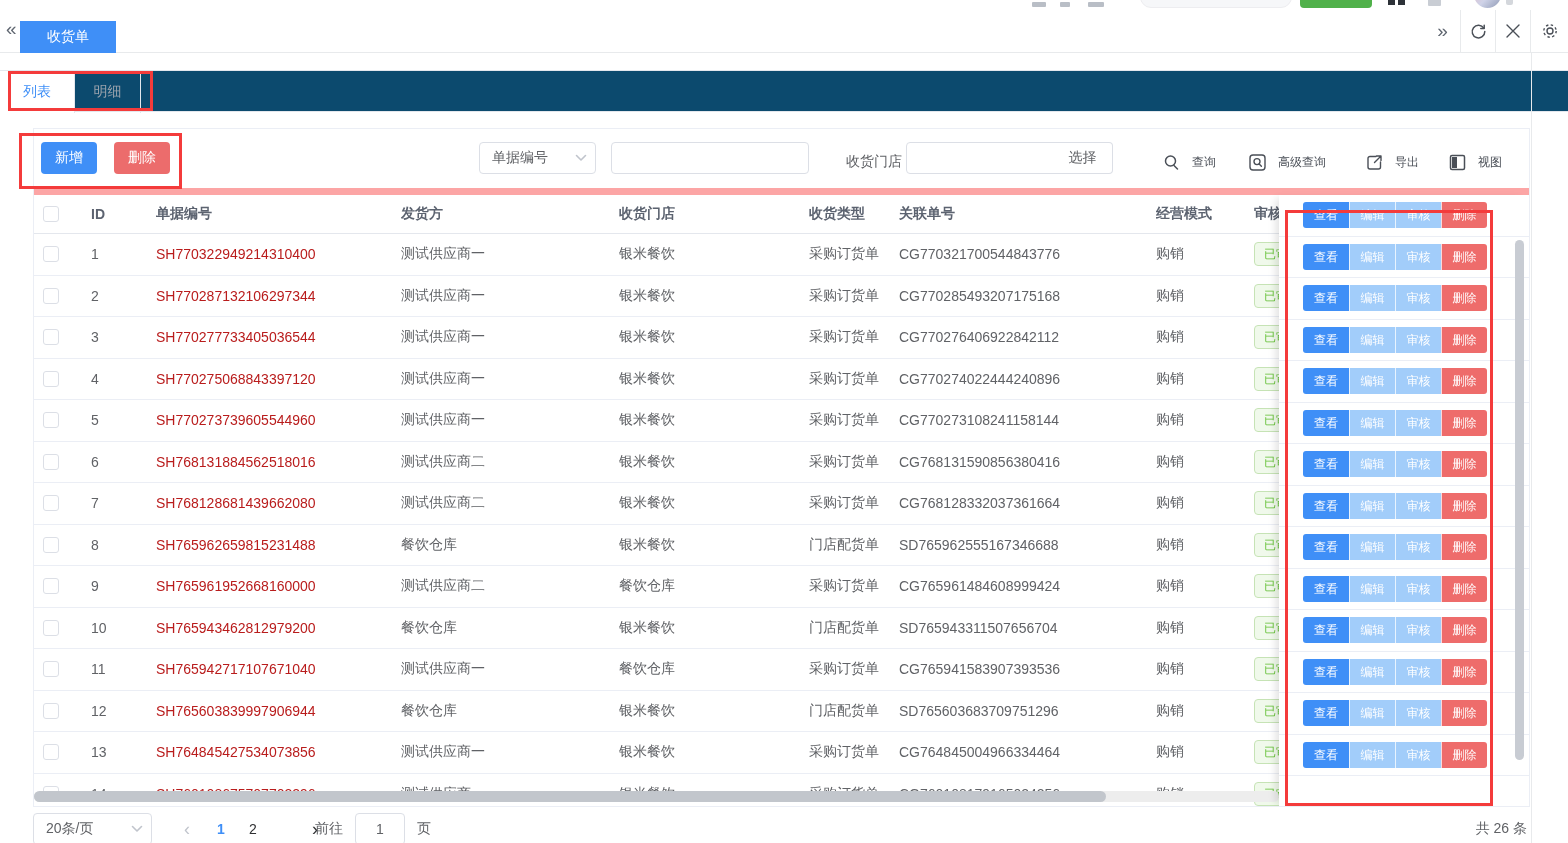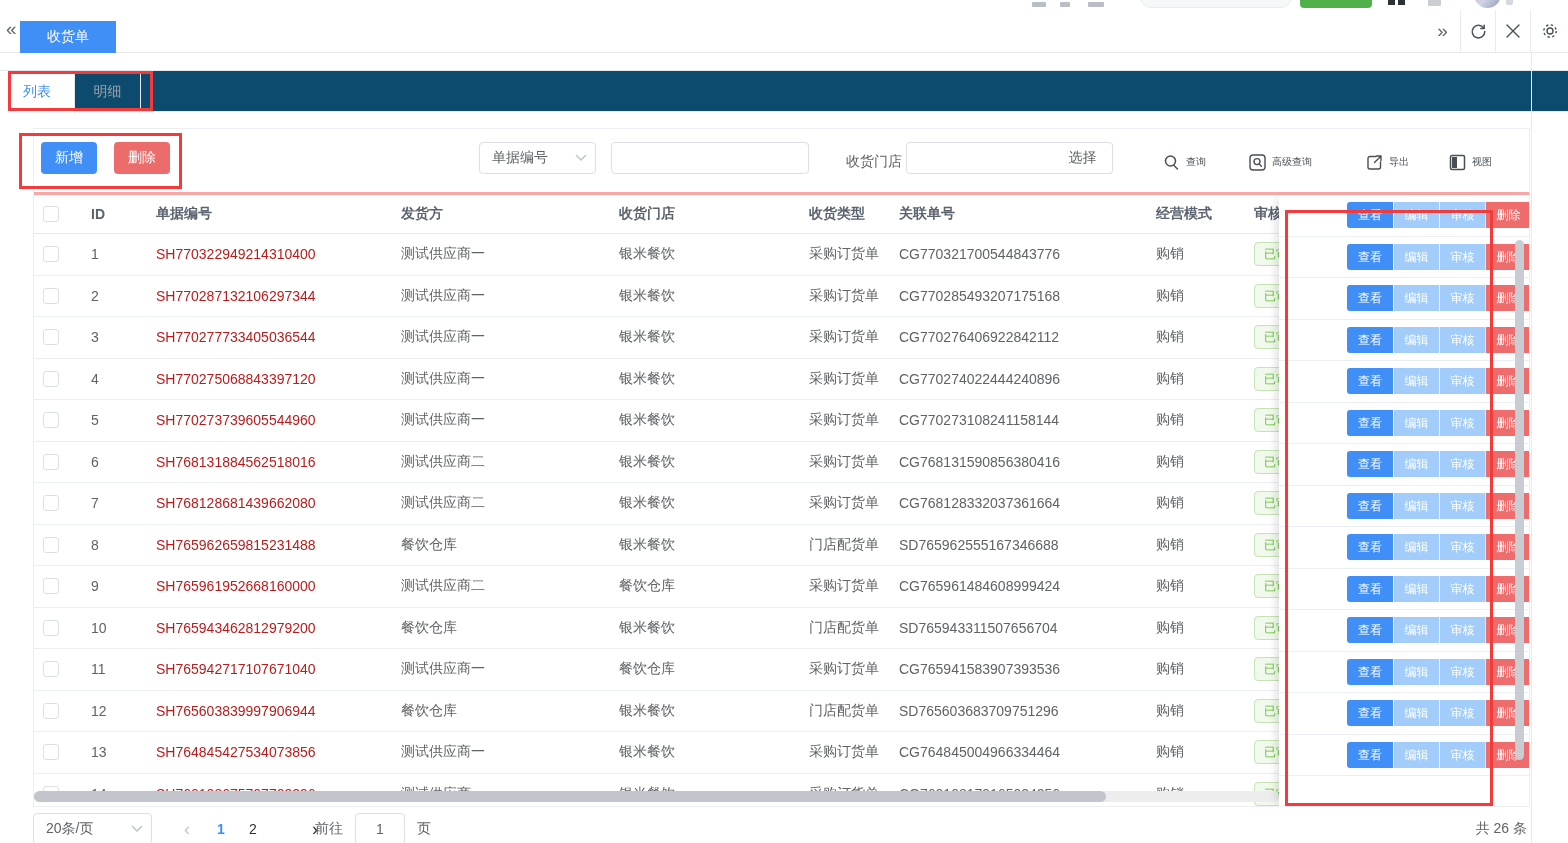--- a/index.html
+++ b/index.html
@@ -42,38 +42,38 @@
   .anno { position:absolute; border:3px solid #f43b3b; z-index:60; pointer-events:none; }
   .anno1 { left:8px;  top:71px;  width:145px; height:40px; }
   .anno2 { left:19px; top:133px; width:163px; height:56px; }
   .anno3 { left:1285px; top:210px; width:208px; height:596px; }
   
   .right-rail-divider { position:absolute; left:1531px; top:53px; width:1px; height:790px; background:#e8eaec; }
   
   .main { position:absolute; left:33px; top:128px; width:1497px; height:679px; background:#fff;
     border:1px solid #ebeef5; overflow:hidden; }
   
-  .toolbar { position:relative; width:100%; height:66px; border-bottom:3px solid #fca5a5; }
+  .toolbar { position:relative; width:100%; height:66px; border-bottom:7px solid #fca5a5; }
   .btn { display:flex; align-items:center; justify-content:center; height:32px; border-radius:4px;
     color:#fff; font-size:14px; cursor:pointer; }
   .btn-add { position:absolute; left:7px;  top:13px; width:56px; background:#3f8ff7; }
   .btn-del { position:absolute; left:80px; top:13px; width:56px; background:#ec6c6c; }
   .field-select { position:absolute; left:445px; top:13px; width:117px; height:32px; border:1px solid #dcdfe6;
     border-radius:4px; display:flex; align-items:center; padding:0 8px 0 12px; color:#606266; cursor:pointer; background:#fff; }
   .field-select .lbl { flex:1; }
   .tb-input { position:absolute; top:13px; height:32px; border:1px solid #dcdfe6; border-radius:4px;
     padding:0 10px; font-size:14px; color:#606266; outline:none; background:#fff; font-family:inherit; }
   .tb-input.q { left:577px; width:198px; }
   .tb-input.store { left:872px; width:148px; border-radius:4px 0 0 4px; }
   .store-label { position:absolute; left:812px; top:0; height:66px; display:flex; align-items:center; color:#606266; }
   .btn-choose { position:absolute; left:1019px; top:13px; width:60px; height:32px; background:#fff;
     border:1px solid #dcdfe6; border-left:none; border-radius:0 4px 4px 0; color:#606266;
     display:flex; align-items:center; justify-content:center; cursor:pointer; font-size:14px; }
-  .tool-link { position:absolute; top:0; height:66px; display:flex; align-items:center; gap:6px;
-    color:#4a4f57; cursor:pointer; font-size:10px; }
+  .tool-link { position:absolute; top:0; height:66px; display:flex; align-items:center; gap:12px;
+    color:#4a4f57; cursor:pointer; font-size:12px; }
   .tool-link svg { display:block; }
   .tl-query   { left:1129px; }
   .tl-adv     { left:1215px; }
   .tl-export  { left:1332px; }
   .tl-view    { left:1415px; }
   
   .thead { position:relative; display:flex; height:39px; border-bottom:1px solid #e4e7ed; align-items:center;
     font-weight:bold; color:#5c6370; }
   .trow { position:relative; display:flex; height:41.5px; border-bottom:1px solid #ebeef5; align-items:center; }
   .cell { display:flex; align-items:center; overflow:hidden; white-space:nowrap; }
@@ -88,21 +88,21 @@
   .col8 { flex:1; }
   .checkbox { width:16px; height:16px; border:1px solid #dcdfe6; border-radius:3px; background:#fff; cursor:pointer; }
   .doc-link { color:#b91c1c; cursor:pointer; text-decoration:none; }
   .audit-badge { display:inline-block; height:24px; line-height:22px; padding:0 9px; font-size:12px;
     color:#67c23a; background:#f0f9eb; border:1px solid #c6e3b5; border-radius:4px; }
   
   .op-col { position:absolute; left:1245px; top:66px; width:252px; height:613px; background:#fff; z-index:6;
     box-shadow:-7px 0 8px -4px rgba(0,0,0,0.12); }
   .op-header { height:39px; display:flex; align-items:center; padding-left:19px; font-weight:bold;
     color:#5c6370; border-bottom:1px solid #e4e7ed; }
-  .op-row { height:41.5px; display:flex; align-items:center; padding-left:1px; border-bottom:1px solid #ebeef5;justify-content:flex-end; }
+  .op-row { height:41.5px; display:flex; align-items:center; padding-left:24px; border-bottom:1px solid #ebeef5; }
   .op-group { display:flex; border-radius:3px; overflow:hidden; }
   .op-btn { width:46px; height:26px; line-height:26px; text-align:center; font-size:12px; color:#fff; cursor:pointer; }
   .op-btn + .op-btn { border-left:1px solid rgba(255,255,255,0.75); }
   .op-view  { background:#3f8ff7; }
   .op-edit, .op-audit { background:#a2cdfa; }
   .op-delete { background:#ee6c6b; }
   .v-thumb { position:absolute; left:236px; top:45px; width:9px; height:520px; background:#c8ccd3; border-radius:5px; cursor:pointer; }
   
   .h-scroll { position:absolute; left:0; top:662px; width:1245px; height:11px; background:#ededed; border-radius:6px; z-index:4; }
   .h-thumb { position:absolute; left:0; top:0; width:1072px; height:11px; background:#c2c6cc; border-radius:6px; cursor:pointer; }

